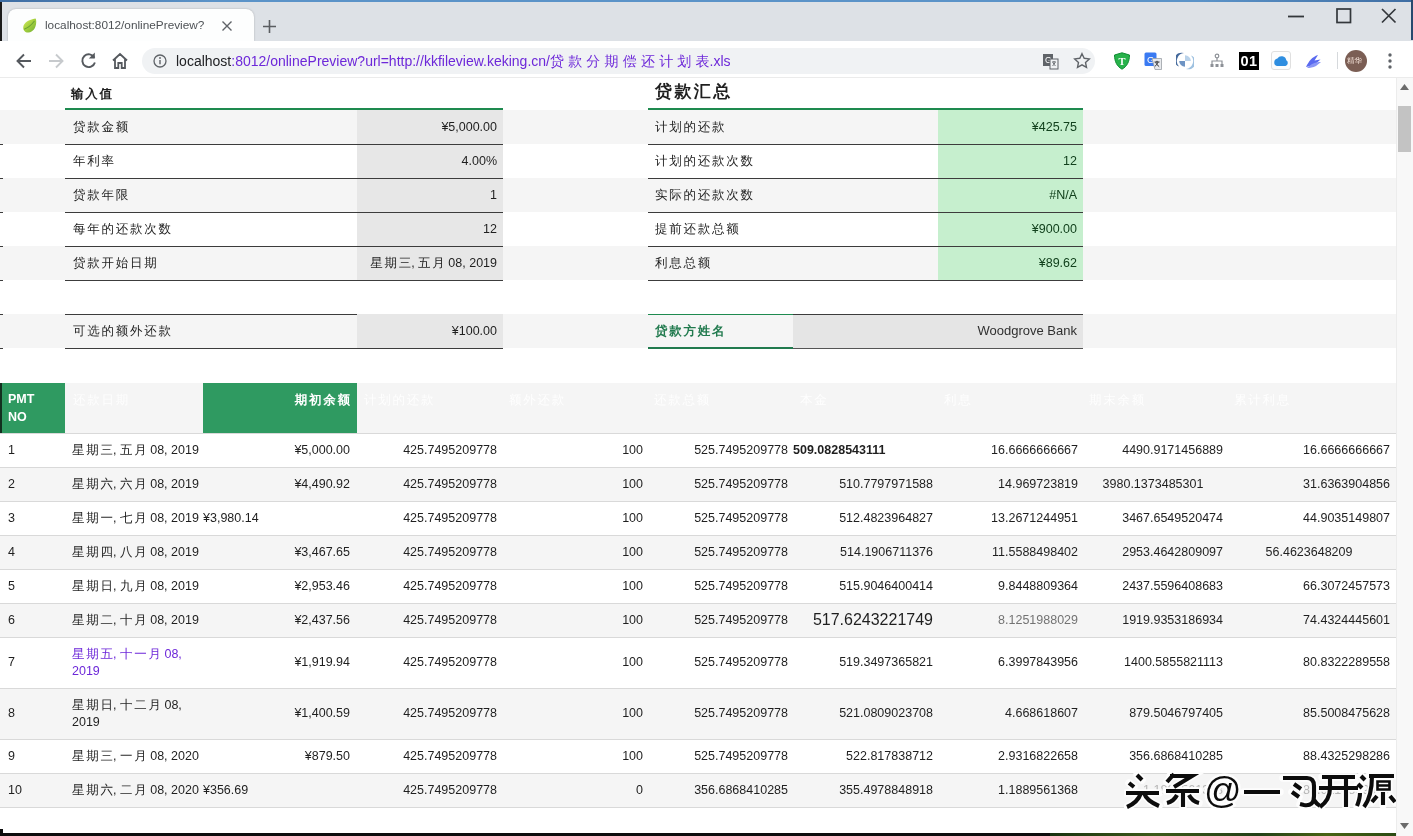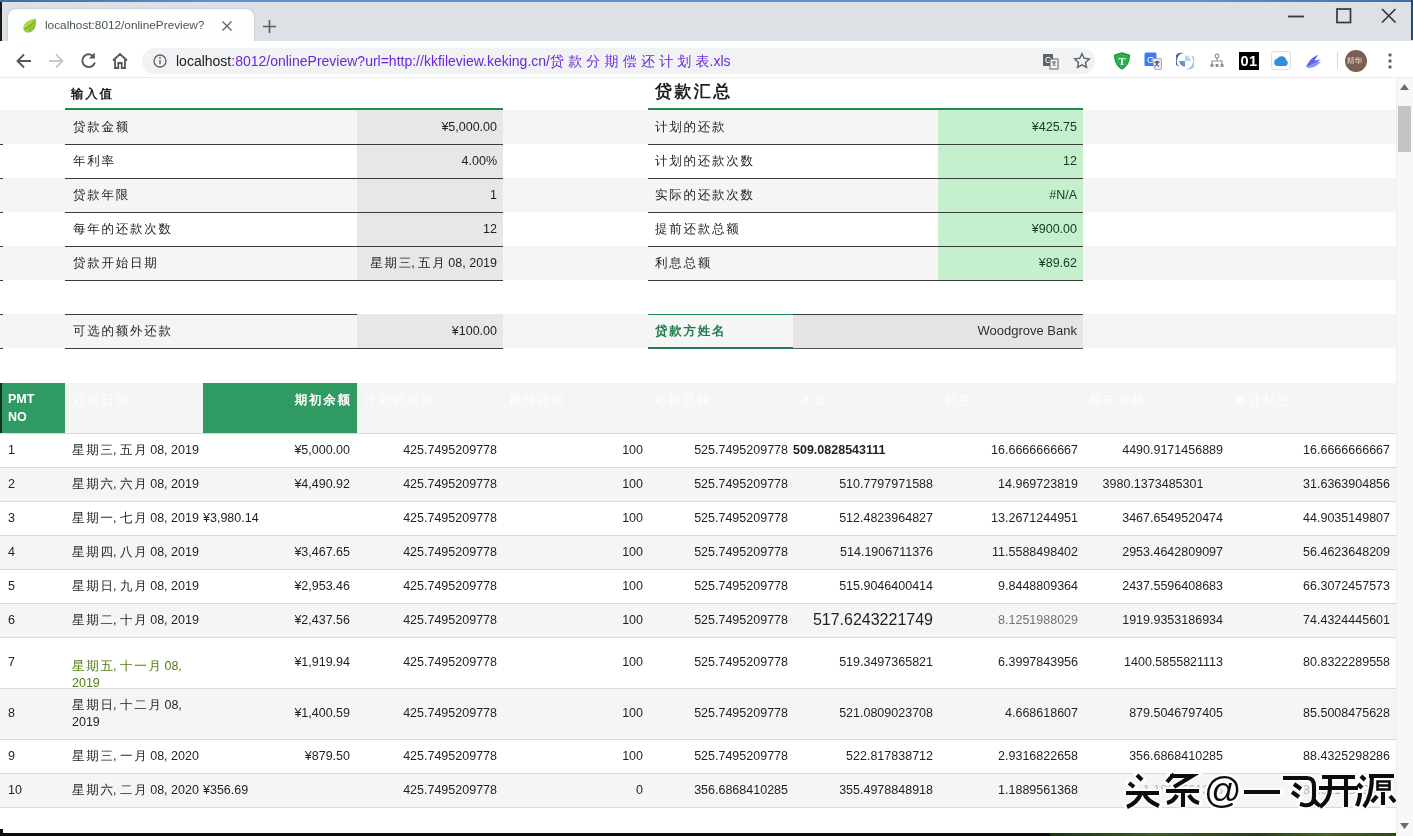--- a/index.html
+++ b/index.html
@@ -233,21 +233,21 @@
 <div style="position:absolute;left:1228px;top:501px;height:34px;line-height:34px;font-size:12.5px;color:#1f1f1f;font-weight:normal;white-space:nowrap;width:162px;text-align:right;">44.9035149807</div>
 <div style="position:absolute;left:8px;top:535px;height:34px;line-height:34px;font-size:12.5px;color:#1f1f1f;font-weight:normal;white-space:nowrap;">4</div>
 <div style="position:absolute;left:72px;top:535px;height:34px;line-height:34px;font-size:12.5px;color:#1f1f1f;font-weight:normal;white-space:nowrap;"><span style="letter-spacing:0.14em;margin-right:-0.14em">星期四</span>, <span style="letter-spacing:0.14em;margin-right:-0.14em">八月</span> 08, 2019</div>
 <div style="position:absolute;left:203px;top:535px;height:34px;line-height:34px;font-size:12.5px;color:#1f1f1f;font-weight:normal;white-space:nowrap;width:147px;text-align:right;">¥3,467.65</div>
 <div style="position:absolute;left:357px;top:535px;height:34px;line-height:34px;font-size:12.5px;color:#1f1f1f;font-weight:normal;white-space:nowrap;width:140px;text-align:right;">425.7495209778</div>
 <div style="position:absolute;left:503px;top:535px;height:34px;line-height:34px;font-size:12.5px;color:#1f1f1f;font-weight:normal;white-space:nowrap;width:140px;text-align:right;">100</div>
 <div style="position:absolute;left:648px;top:535px;height:34px;line-height:34px;font-size:12.5px;color:#1f1f1f;font-weight:normal;white-space:nowrap;width:140px;text-align:right;">525.7495209778</div>
 <div style="position:absolute;left:793px;top:535px;height:34px;line-height:34px;font-size:12.5px;color:#1f1f1f;font-weight:normal;white-space:nowrap;width:140px;text-align:right;">514.1906711376</div>
 <div style="position:absolute;left:938px;top:535px;height:34px;line-height:34px;font-size:12.5px;color:#1f1f1f;font-weight:normal;white-space:nowrap;width:140px;text-align:right;">11.5588498402</div>
 <div style="position:absolute;left:1083px;top:535px;height:34px;line-height:34px;font-size:12.5px;color:#1f1f1f;font-weight:normal;white-space:nowrap;width:140px;text-align:right;">2953.4642809097</div>
-<div style="position:absolute;left:1228px;top:535px;height:34px;line-height:34px;font-size:12.5px;color:#1f1f1f;font-weight:normal;white-space:nowrap;width:162px;text-align:right;">56.4623648209</div>
+<div style="position:absolute;left:1228px;top:535px;height:34px;line-height:34px;font-size:12.5px;color:#1f1f1f;font-weight:normal;white-space:nowrap;width:162px;text-align:center;">56.4623648209</div>
 <div style="position:absolute;left:8px;top:569px;height:34px;line-height:34px;font-size:12.5px;color:#1f1f1f;font-weight:normal;white-space:nowrap;">5</div>
 <div style="position:absolute;left:72px;top:569px;height:34px;line-height:34px;font-size:12.5px;color:#1f1f1f;font-weight:normal;white-space:nowrap;"><span style="letter-spacing:0.14em;margin-right:-0.14em">星期日</span>, <span style="letter-spacing:0.14em;margin-right:-0.14em">九月</span> 08, 2019</div>
 <div style="position:absolute;left:203px;top:569px;height:34px;line-height:34px;font-size:12.5px;color:#1f1f1f;font-weight:normal;white-space:nowrap;width:147px;text-align:right;">¥2,953.46</div>
 <div style="position:absolute;left:357px;top:569px;height:34px;line-height:34px;font-size:12.5px;color:#1f1f1f;font-weight:normal;white-space:nowrap;width:140px;text-align:right;">425.7495209778</div>
 <div style="position:absolute;left:503px;top:569px;height:34px;line-height:34px;font-size:12.5px;color:#1f1f1f;font-weight:normal;white-space:nowrap;width:140px;text-align:right;">100</div>
 <div style="position:absolute;left:648px;top:569px;height:34px;line-height:34px;font-size:12.5px;color:#1f1f1f;font-weight:normal;white-space:nowrap;width:140px;text-align:right;">525.7495209778</div>
 <div style="position:absolute;left:793px;top:569px;height:34px;line-height:34px;font-size:12.5px;color:#1f1f1f;font-weight:normal;white-space:nowrap;width:140px;text-align:right;">515.9046400414</div>
 <div style="position:absolute;left:938px;top:569px;height:34px;line-height:34px;font-size:12.5px;color:#1f1f1f;font-weight:normal;white-space:nowrap;width:140px;text-align:right;">9.8448809364</div>
 <div style="position:absolute;left:1083px;top:569px;height:34px;line-height:34px;font-size:12.5px;color:#1f1f1f;font-weight:normal;white-space:nowrap;width:140px;text-align:right;">2437.5596408683</div>
 <div style="position:absolute;left:1228px;top:569px;height:34px;line-height:34px;font-size:12.5px;color:#1f1f1f;font-weight:normal;white-space:nowrap;width:162px;text-align:right;">66.3072457573</div>
@@ -255,21 +255,21 @@
 <div style="position:absolute;left:72px;top:603px;height:34px;line-height:34px;font-size:12.5px;color:#1f1f1f;font-weight:normal;white-space:nowrap;"><span style="letter-spacing:0.14em;margin-right:-0.14em">星期二</span>, <span style="letter-spacing:0.14em;margin-right:-0.14em">十月</span> 08, 2019</div>
 <div style="position:absolute;left:203px;top:603px;height:34px;line-height:34px;font-size:12.5px;color:#1f1f1f;font-weight:normal;white-space:nowrap;width:147px;text-align:right;">¥2,437.56</div>
 <div style="position:absolute;left:357px;top:603px;height:34px;line-height:34px;font-size:12.5px;color:#1f1f1f;font-weight:normal;white-space:nowrap;width:140px;text-align:right;">425.7495209778</div>
 <div style="position:absolute;left:503px;top:603px;height:34px;line-height:34px;font-size:12.5px;color:#1f1f1f;font-weight:normal;white-space:nowrap;width:140px;text-align:right;">100</div>
 <div style="position:absolute;left:648px;top:603px;height:34px;line-height:34px;font-size:12.5px;color:#1f1f1f;font-weight:normal;white-space:nowrap;width:140px;text-align:right;">525.7495209778</div>
 <div style="position:absolute;left:793px;top:603px;height:34px;line-height:34px;font-size:16px;color:#1f1f1f;font-weight:normal;white-space:nowrap;width:140px;text-align:right;">517.6243221749</div>
 <div style="position:absolute;left:938px;top:603px;height:34px;line-height:34px;font-size:12.5px;color:#737373;font-weight:normal;white-space:nowrap;width:140px;text-align:right;">8.1251988029</div>
 <div style="position:absolute;left:1083px;top:603px;height:34px;line-height:34px;font-size:12.5px;color:#1f1f1f;font-weight:normal;white-space:nowrap;width:140px;text-align:right;">1919.9353186934</div>
 <div style="position:absolute;left:1228px;top:603px;height:34px;line-height:34px;font-size:12.5px;color:#1f1f1f;font-weight:normal;white-space:nowrap;width:162px;text-align:right;">74.4324445601</div>
 <div style="position:absolute;left:8px;top:637px;height:51px;line-height:51px;font-size:12.5px;color:#1f1f1f;font-weight:normal;white-space:nowrap;">7</div>
-<div style="position:absolute;left:72px;top:646px;height:17px;line-height:17px;font-size:12.5px;color:#4d7c0f;font-weight:normal;white-space:nowrap;line-height:17px;height:34px;margin-top:12px;"><span style="letter-spacing:0.14em;margin-right:-0.14em">星期五</span>, <span style="letter-spacing:0.14em;margin-right:-0.14em">十一月</span> 08,<br>2019</div>
+<div style="position:absolute;left:72px;top:646px;height:17px;line-height:17px;font-size:12.5px;color:#6d28d9;font-weight:normal;white-space:nowrap;line-height:17px;height:34px;"><span style="letter-spacing:0.14em;margin-right:-0.14em">星期五</span>, <span style="letter-spacing:0.14em;margin-right:-0.14em">十一月</span> 08,<br>2019</div>
 <div style="position:absolute;left:203px;top:637px;height:51px;line-height:51px;font-size:12.5px;color:#1f1f1f;font-weight:normal;white-space:nowrap;width:147px;text-align:right;">¥1,919.94</div>
 <div style="position:absolute;left:357px;top:637px;height:51px;line-height:51px;font-size:12.5px;color:#1f1f1f;font-weight:normal;white-space:nowrap;width:140px;text-align:right;">425.7495209778</div>
 <div style="position:absolute;left:503px;top:637px;height:51px;line-height:51px;font-size:12.5px;color:#1f1f1f;font-weight:normal;white-space:nowrap;width:140px;text-align:right;">100</div>
 <div style="position:absolute;left:648px;top:637px;height:51px;line-height:51px;font-size:12.5px;color:#1f1f1f;font-weight:normal;white-space:nowrap;width:140px;text-align:right;">525.7495209778</div>
 <div style="position:absolute;left:793px;top:637px;height:51px;line-height:51px;font-size:12.5px;color:#1f1f1f;font-weight:normal;white-space:nowrap;width:140px;text-align:right;">519.3497365821</div>
 <div style="position:absolute;left:938px;top:637px;height:51px;line-height:51px;font-size:12.5px;color:#1f1f1f;font-weight:normal;white-space:nowrap;width:140px;text-align:right;">6.3997843956</div>
 <div style="position:absolute;left:1083px;top:637px;height:51px;line-height:51px;font-size:12.5px;color:#1f1f1f;font-weight:normal;white-space:nowrap;width:140px;text-align:right;">1400.5855821113</div>
 <div style="position:absolute;left:1228px;top:637px;height:51px;line-height:51px;font-size:12.5px;color:#1f1f1f;font-weight:normal;white-space:nowrap;width:162px;text-align:right;">80.8322289558</div>
 <div style="position:absolute;left:8px;top:688px;height:51px;line-height:51px;font-size:12.5px;color:#1f1f1f;font-weight:normal;white-space:nowrap;">8</div>
 <div style="position:absolute;left:72px;top:697px;height:17px;line-height:17px;font-size:12.5px;color:#1f1f1f;font-weight:normal;white-space:nowrap;line-height:17px;height:34px;"><span style="letter-spacing:0.14em;margin-right:-0.14em">星期日</span>, <span style="letter-spacing:0.14em;margin-right:-0.14em">十二月</span> 08,<br>2019</div>

